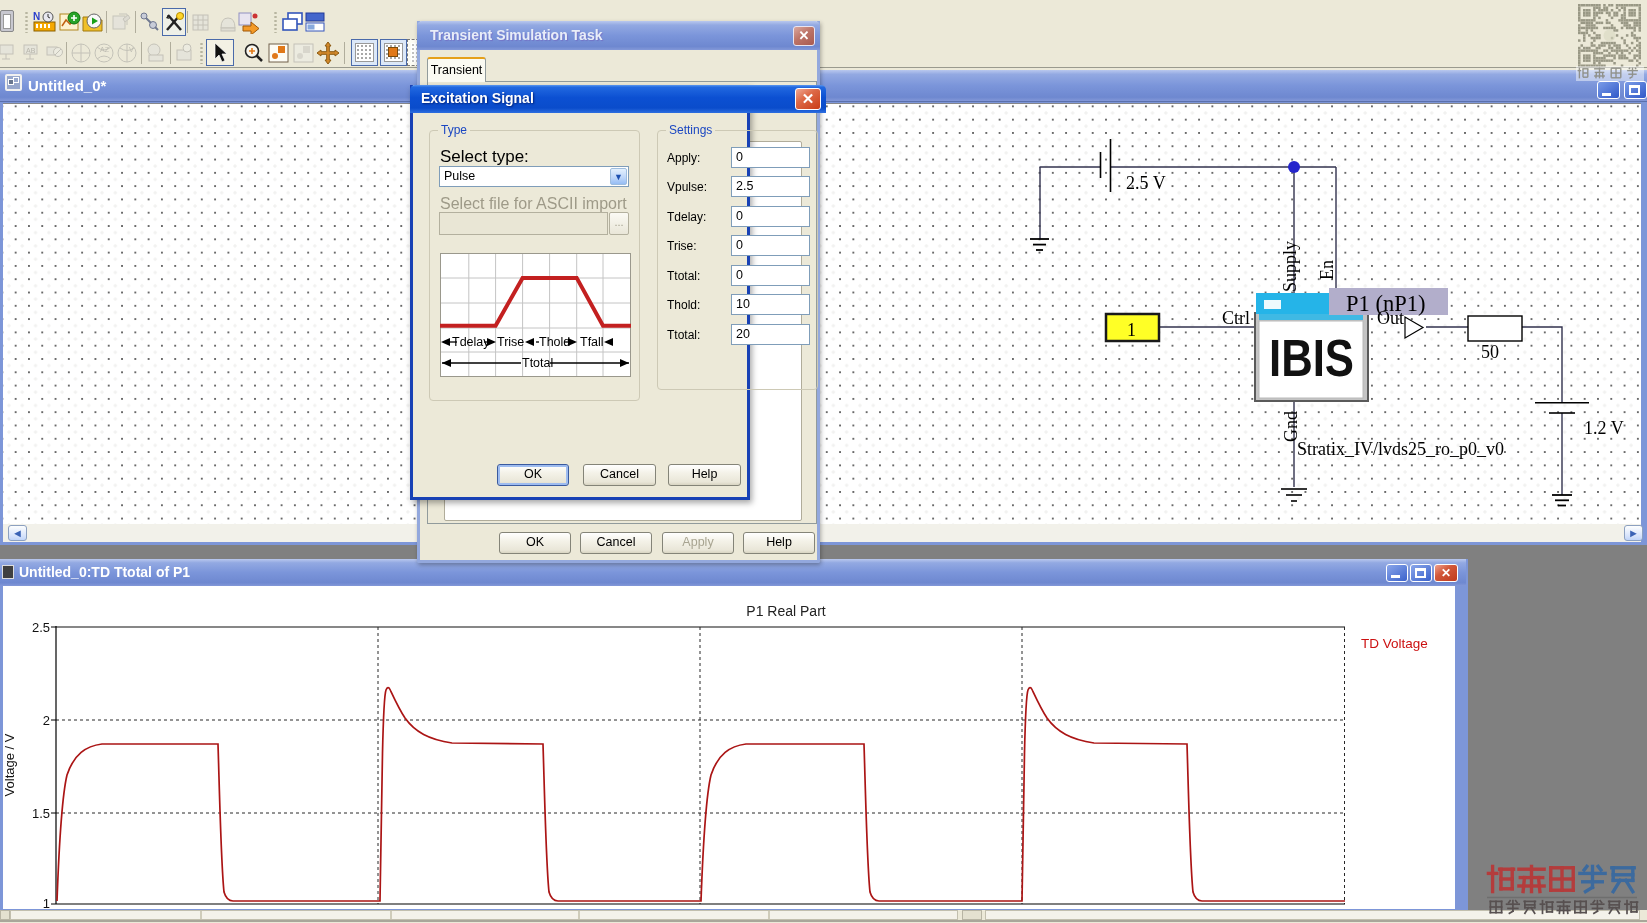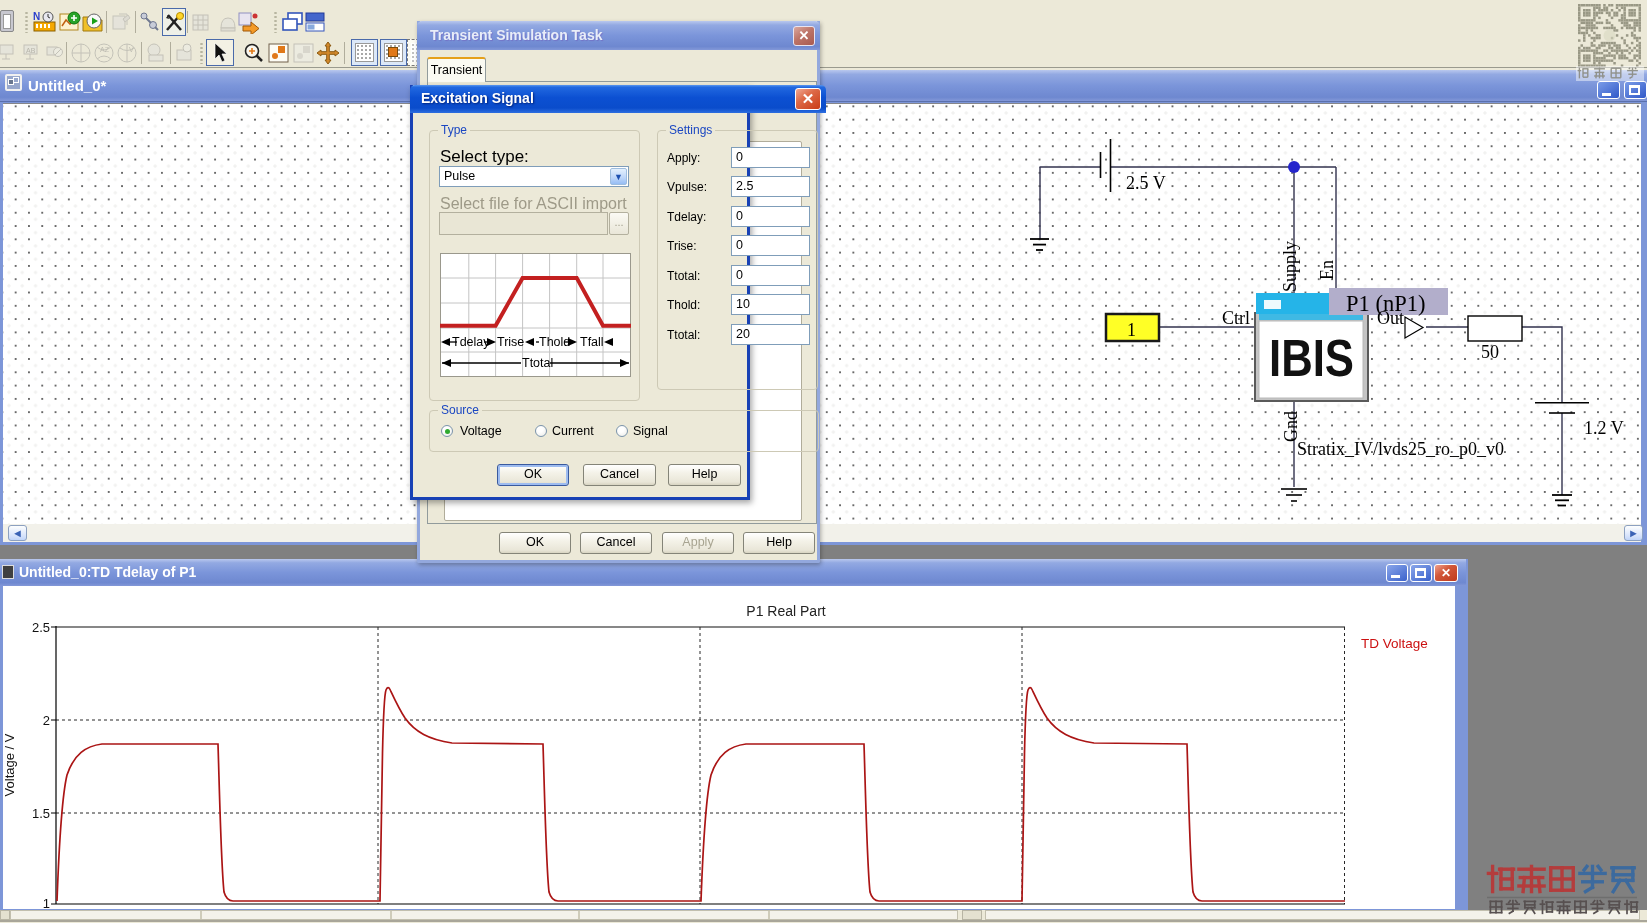--- a/index.html
+++ b/index.html
@@ -277,21 +277,21 @@
     <text x="1296" y="292" transform="rotate(-90 1296 292)">Supply</text>
     <text x="1333" y="280" transform="rotate(-90 1333 280)">En</text>
     <text x="1297" y="442" transform="rotate(-90 1297 442)">Gnd</text>
   </g>
   <text x="1269" y="376" font-family="Liberation Sans, sans-serif" font-size="52" font-weight="bold" fill="#111" textLength="85" lengthAdjust="spacingAndGlyphs">IBIS</text>
 </svg>
 
 <div class="abs" id="win2" style="left:0;top:559px;width:1468px;height:351px;background:#7d96d8;">
   <div class="abs titlebar-peri" style="left:0;top:0;width:1466px;height:27px;">
     <div class="abs" style="left:2px;top:6px;width:12px;height:14px;background:#404040;border:1px solid #ddd;"></div>
-    <span class="abs wtext" style="left:19px;top:5px;">Untitled_0:TD Tdelay of P1</span>
+    <span class="abs wtext" style="left:19px;top:5px;">Untitled_0:TD Ttotal of P1</span>
     <div class="abs" style="left:1386px;top:5px;width:22px;height:18px;border-radius:3px;background:linear-gradient(145deg,#8aa6ea,#3b62cc);border:1px solid #fff;">
       <div class="abs" style="left:4px;top:10px;width:9px;height:3px;background:#fff;"></div>
     </div>
     <div class="abs" style="left:1410px;top:5px;width:22px;height:18px;border-radius:3px;background:linear-gradient(145deg,#8aa6ea,#3b62cc);border:1px solid #fff;">
       <div class="abs" style="left:4px;top:3px;width:11px;height:10px;border:2px solid #fff;border-top-width:3px;"></div>
     </div>
     <div class="abs" style="left:1434px;top:5px;width:24px;height:18px;border-radius:3px;background:linear-gradient(145deg,#f0a08c,#d2583a 40%,#c03a1c);border:1px solid #fff;color:#fff;font-weight:bold;font-size:12px;text-align:center;line-height:17px;">✕</div>
   </div>
   <div class="abs" id="plotbody" style="left:3px;top:27px;width:1452px;height:323px;background:#fff;"></div>
 </div>
@@ -435,30 +435,20 @@
     <div class="abs" style="left:9px;top:108px;font-size:12px;">Trise:</div>
     <div class="tfield" style="left:73px;top:104px;width:79px;height:21px;">0</div>
     <div class="abs" style="left:9px;top:138px;font-size:12px;">Ttotal:</div>
     <div class="tfield" style="left:73px;top:134px;width:79px;height:21px;">0</div>
     <div class="abs" style="left:9px;top:167px;font-size:12px;">Thold:</div>
     <div class="tfield" style="left:73px;top:163px;width:79px;height:21px;">10</div>
     <div class="abs" style="left:9px;top:197px;font-size:12px;">Ttotal:</div>
     <div class="tfield" style="left:73px;top:193px;width:79px;height:21px;">20</div>
   </div>
 
-  <div class="groupbox" style="left:16px;top:325px;width:390px;height:42px;">
-    <div class="grouplabel">Source</div>
-    <div class="radio" style="left:11px;top:14px;"></div>
-    <div class="abs" style="left:15px;top:18px;width:5px;height:5px;border-radius:50%;background:#2faa2f;"></div>
-    <div class="rlabel" style="left:30px;top:13px;">Voltage</div>
-    <div class="radio" style="left:105px;top:14px;"></div>
-    <div class="rlabel" style="left:122px;top:13px;">Current</div>
-    <div class="radio" style="left:186px;top:14px;"></div>
-    <div class="rlabel" style="left:203px;top:13px;">Signal</div>
-  </div>
 
   <div class="xpbtn" style="left:84px;top:379px;width:72px;height:22px;box-shadow:0 0 0 2px #9ebcf0 inset;border-color:#3a5a9e;">OK</div>
   <div class="xpbtn" style="left:170px;top:379px;width:73px;height:22px;">Cancel</div>
   <div class="xpbtn" style="left:255px;top:379px;width:73px;height:22px;">Help</div>
 </div>
 
 <div class="abs" id="qr" style="left:1576px;top:2px;width:68px;height:82px;">
     <svg class="abs" style="left:2px;top:2px;" width="63" height="63" viewBox="0 0 63 63">
       <g fill="#83826f" opacity="0.78">
         <rect x="0.0" y="0.0" width="2.5" height="2.5"></rect>

